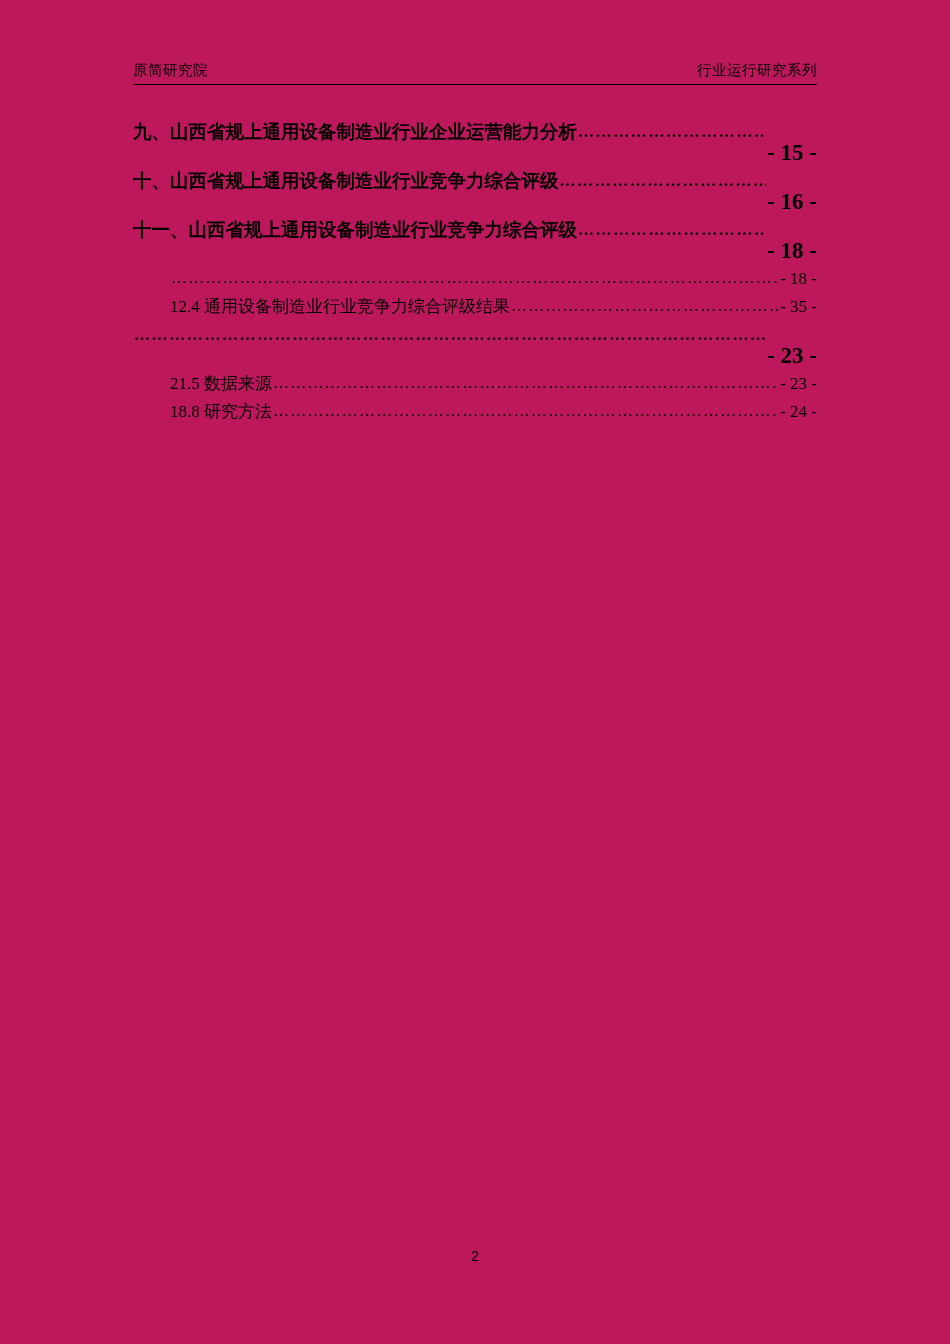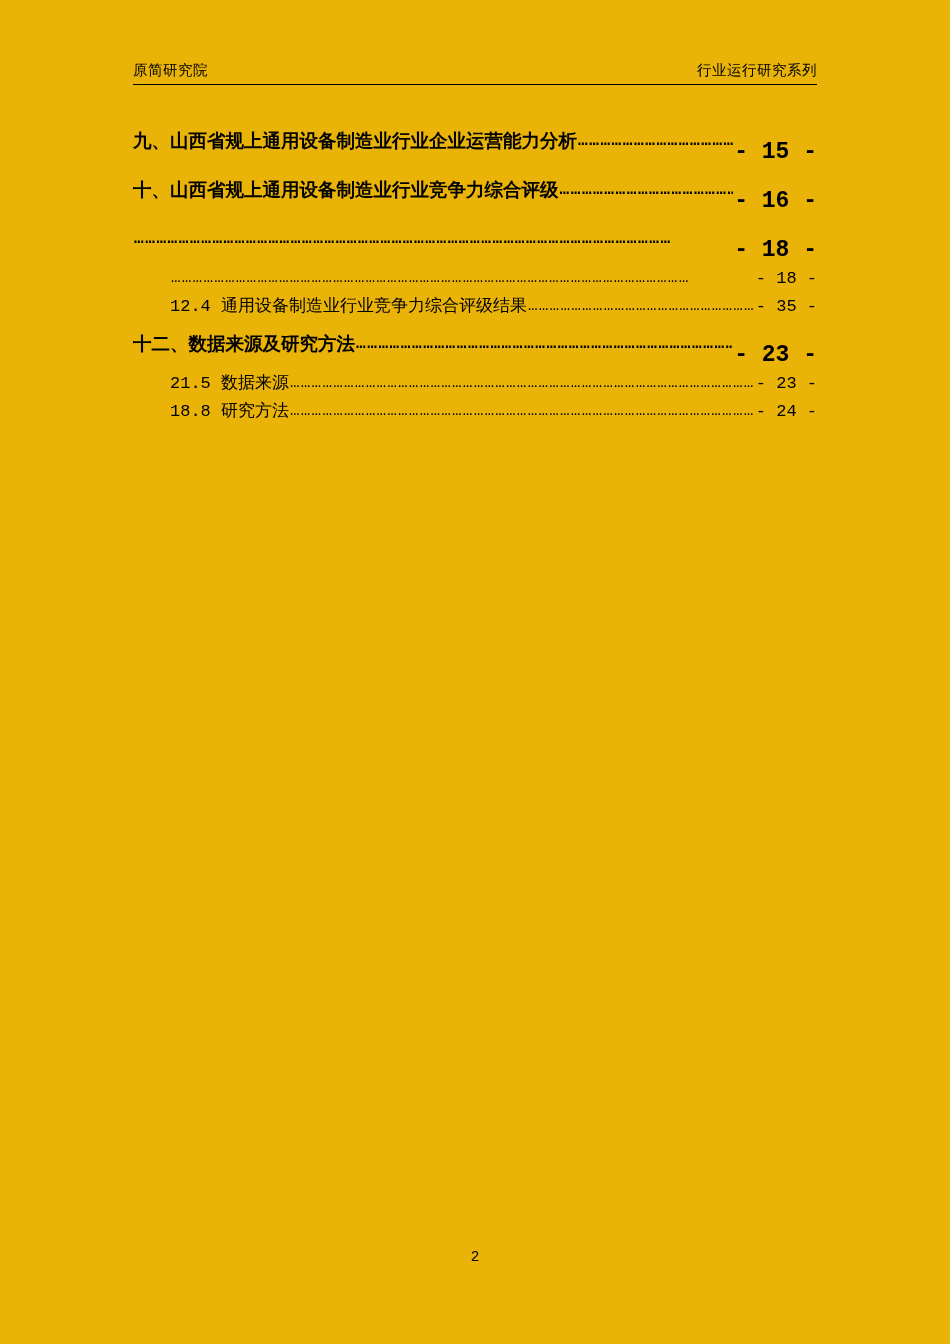--- a/index.html
+++ b/index.html
@@ -14,21 +14,21 @@
     color: #000000;
     position: relative;
     overflow: hidden;
   }
   .page {
     position: absolute;
     left: 0;
     top: 0;
     width: 950px;
     height: 1344px;
-    background: #eab308;
+    background: #be185d;
   }
   
   .header {
     position: absolute;
     left: 133px;
     top: 62px;
     width: 684px;
     display: flex;
     justify-content: space-between;
     align-items: flex-end;
@@ -47,23 +47,23 @@
   }
   
   .toc {
     position: absolute;
     left: 133px;
     top: 118px;
     width: 684px;
   }
   .toc-entry {
     display: flex;
-    align-items: center;
+    align-items: flex-start;
     white-space: nowrap;
-    font-family: Liberation Mono, monospace;
+    font-family: Liberation Serif, serif;
   }
   .toc-entry.level1 {
     font-size: 18.5px;
     font-weight: bold;
     line-height: 29px;
     padding-left: 0px;
   }
   .toc-entry.level2 {
     font-size: 17px;
     font-weight: normal;
@@ -125,37 +125,37 @@
       <span class="toc-page">- 15 -</span>
     </div>
 
     <div class="toc-entry level1">
       <span class="toc-title">十、山西省规上通用设备制造业行业竞争力综合评级</span>
       <span class="toc-leader">………………………………………………………………………………………………………………………………</span>
       <span class="toc-page">- 16 -</span>
     </div>
 
     <div class="toc-entry level1">
+      <span class="toc-title">十一、山西省规上通用设备制造业行业竞争力综合评级</span>
       <span class="toc-leader">………………………………………………………………………………………………………………………………</span>
       <span class="toc-page">- 18 -</span>
     </div>
 
     <div class="toc-entry level2">
       <span class="toc-leader">………………………………………………………………………………………………………………………………</span>
       <span class="toc-page">- 18 -</span>
     </div>
 
     <div class="toc-entry level2">
       <span class="toc-title">12.4  通用设备制造业行业竞争力综合评级结果</span>
       <span class="toc-leader">………………………………………………………………………………………………………………………………</span>
       <span class="toc-page">- 35 -</span>
     </div>
 
     <div class="toc-entry level1">
-      <span class="toc-title">十二、数据来源及研究方法</span>
       <span class="toc-leader">………………………………………………………………………………………………………………………………</span>
       <span class="toc-page">- 23 -</span>
     </div>
 
     <div class="toc-entry level2">
       <span class="toc-title">21.5  数据来源</span>
       <span class="toc-leader">………………………………………………………………………………………………………………………………</span>
       <span class="toc-page">- 23 -</span>
     </div>
 

